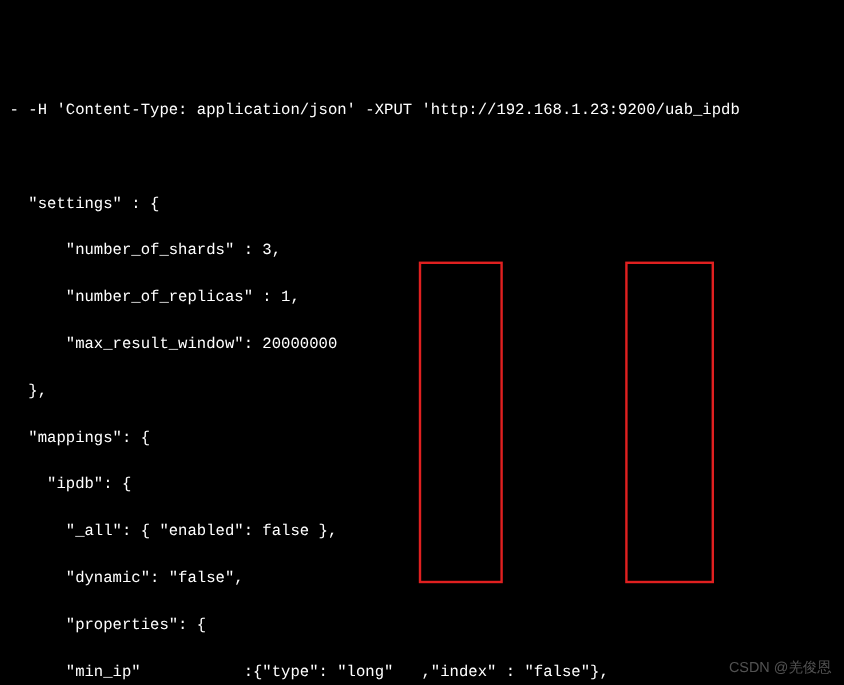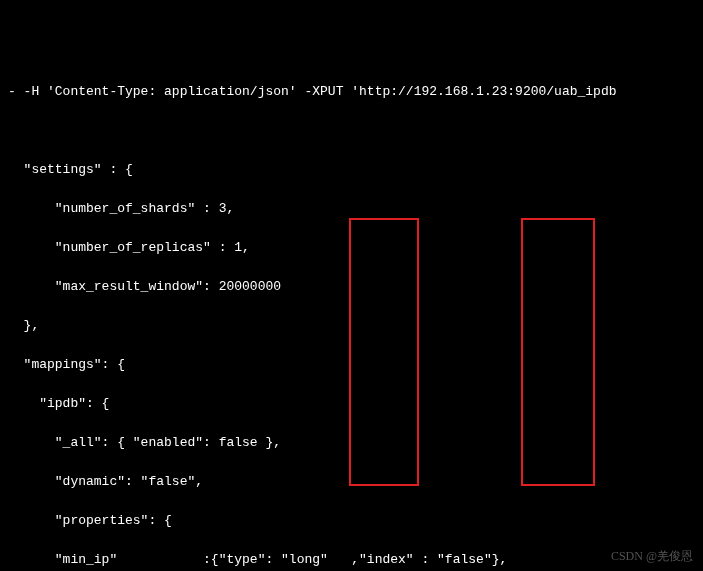--- a/index.html
+++ b/index.html
@@ -33,21 +33,21 @@
       top: 218px;
       width: 74px;
       height: 268px;
     }
     .watermark {
       position: absolute;
       bottom: 6px;
       right: 10px;
       color: #888;
       font-size: 12px;
-      font-family: Liberation Serif, serif;
+      font-family: Liberation Sans, sans-serif;
       opacity: 0.6;
     }
   </style>
 </head>
 <body>
 
 
 
 <div class="line">- -H 'Content-Type: application/json' -XPUT 'http://192.168.1.23:9200/uab_ipdb</div>
 <div class="line"> </div>

